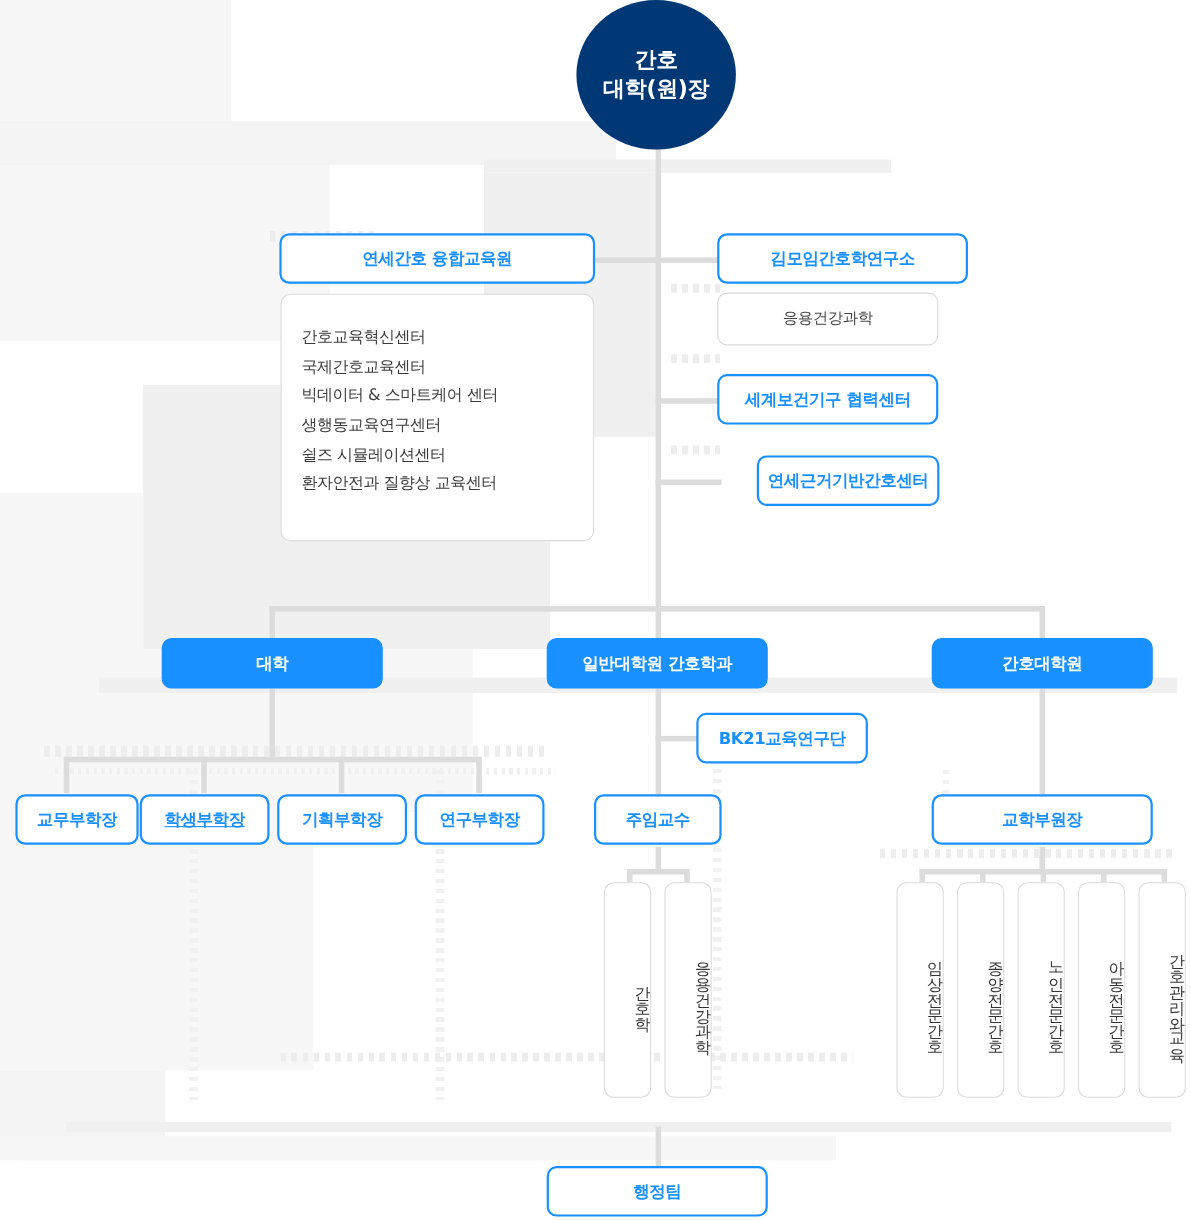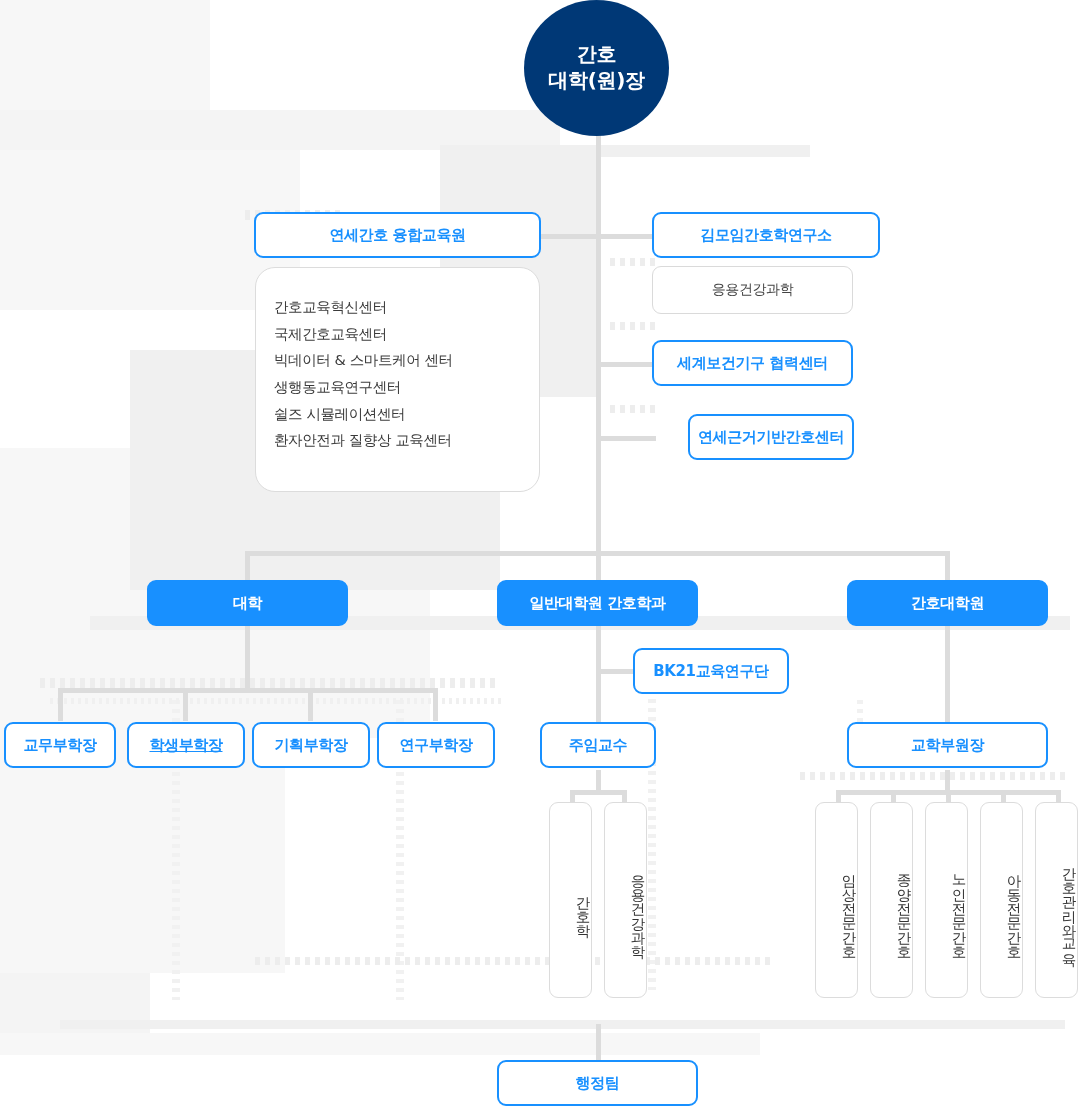--- a/index.html
+++ b/index.html
@@ -108,21 +108,21 @@
     border-radius: 9px;
     background: #ffffff;
     color: #444444;
     font-size: 14px;
     font-weight: 400;
     letter-spacing: -0.4px;
   }
 
   .box-list {
     border: 1px solid #dcdcdc;
-    border-radius: 20px;
+    border-radius: 9px;
     background: #ffffff;
     display: block;
     padding: 26px 0 26px 18px;
     box-sizing: border-box;
   }
   .box-list .list-item {
     color: #3a3a3a;
     font-size: 14.5px;
     line-height: 1.84;
     letter-spacing: -0.4px;
@@ -258,21 +258,21 @@
   <div class="node box-outline" style="left:688px;top:414px;width:166px;height:46px;">연세근거기반간호센터</div>
 
   <div class="node box-filled" style="left:147px;top:580px;width:201px;height:46px;">대학</div>
 
   <div class="node box-filled" style="left:497px;top:580px;width:201px;height:46px;">일반대학원 간호학과</div>
 
   <div class="node box-filled" style="left:847px;top:580px;width:201px;height:46px;">간호대학원</div>
 
   <div class="node box-outline" style="left:633px;top:648px;width:156px;height:46px;">BK21교육연구단</div>
 
-  <div class="node box-outline" style="left:4px;top:722px;width:112px;height:46px;text-align:center;">교무부학장</div>
+  <div class="node box-outline" style="left:14px;top:722px;width:112px;height:46px;text-align:center;">교무부학장</div>
 
   <div class="node box-outline" style="left:127px;top:722px;width:118px;height:46px;text-decoration:underline;">학생부학장</div>
 
   <div class="node box-outline" style="left:252px;top:722px;width:118px;height:46px;">기획부학장</div>
 
   <div class="node box-outline" style="left:377px;top:722px;width:118px;height:46px;">연구부학장</div>
 
   <div class="node box-outline" style="left:540px;top:722px;width:116px;height:46px;">주임교수</div>
 
   <div class="node box-outline" style="left:847px;top:722px;width:201px;height:46px;">교학부원장</div>

